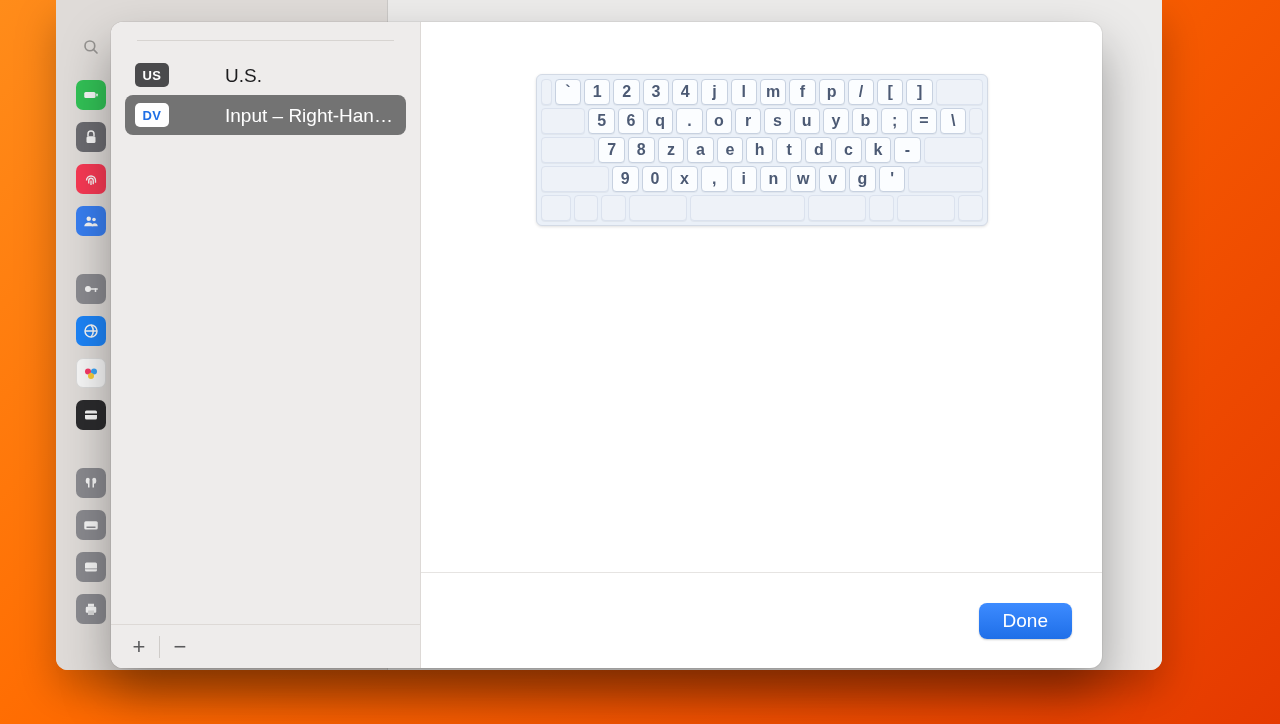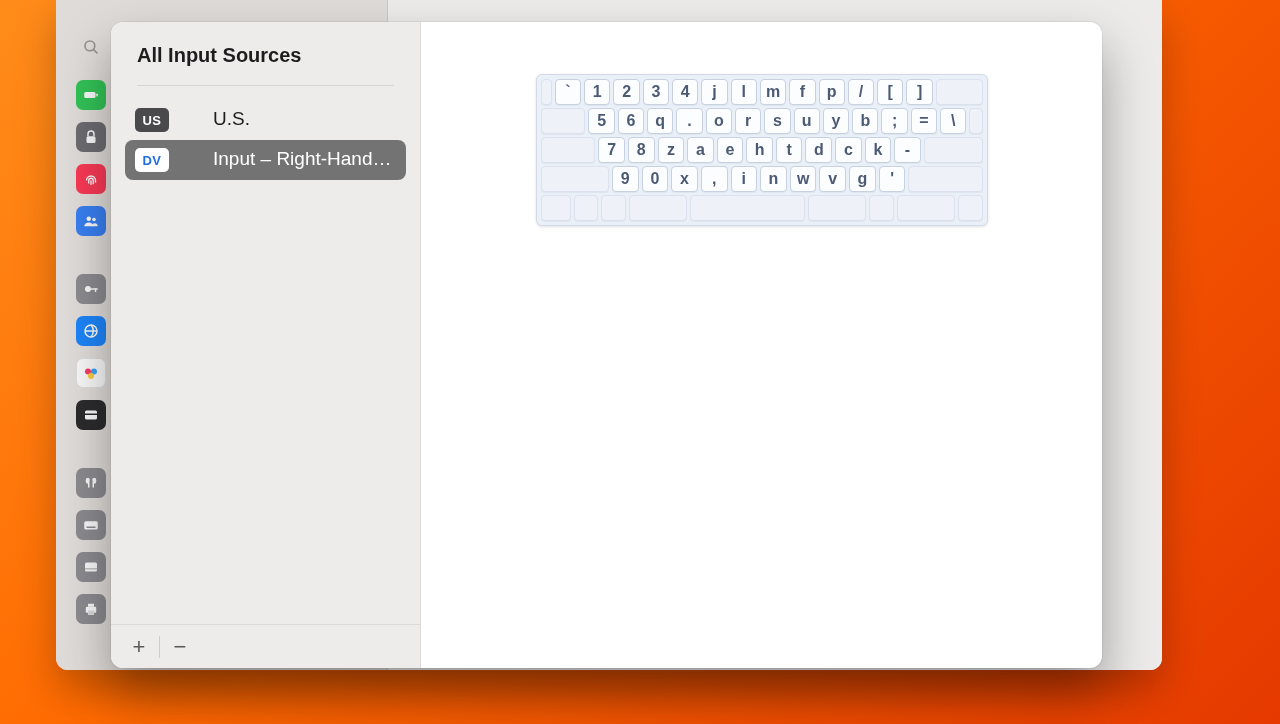--- a/index.html
+++ b/index.html
@@ -70,21 +70,21 @@
     font-size: 20px;
     font-weight: 600;
     color: #1d1d1f;
   }
   .side-divider {
     margin: 18px 26px 14px 26px;
     height:1px; background:#d7d4d1;
   }
   .src-list { padding: 0 14px; }
   .src-item {
-    display:flex; align-items:flex-start; 
+    display:flex; align-items:flex-end; gap:12px;
     padding: 8px 10px;
     border-radius: 8px;
     font-size: 19px;
     color:#1d1d1f;
     white-space: nowrap; overflow:hidden; text-overflow:ellipsis;
     cursor: default;
   }
   .src-item.selected {
     background: #737373;
     color: #fff;
@@ -262,21 +262,20 @@
             <rect x="8" y="14" width="8" height="6" fill="#e0e0e0"></rect>
           </svg>
         </div>
       </div>
   </div>
   <div class="bg-content"></div>
 </div>
 
 <div class="sheet">
   <div class="sheet-side">
-    <div class="sheet-title">All Input Sources</div>
     <div class="side-divider"></div>
     <div class="src-list" id="src-list">
         <div class="src-item">
           <div class="src-badge dark">US</div>
           <div class="src-label">U.S.</div>
         </div>
         <div class="src-item selected">
           <div class="src-badge blue">DV</div>
           <div class="src-label">Input – Right-Hand…</div>
         </div>
@@ -359,14 +358,17 @@
             <div class="key blank" style="width: 26px;"></div>
             <div class="key blank" style="width: 62px;"></div>
             <div class="key blank" style="width: 122px;"></div>
             <div class="key blank" style="width: 62px;"></div>
             <div class="key blank" style="width: 26px;"></div>
             <div class="key blank" style="width: 62px;"></div>
             <div class="key blank" style="width: 26px;"></div>
           </div>
         </div>
     </div>
+    <div class="sheet-footer">
+      <button class="done-btn">Done</button>
+    </div>
   </div>
 </div>
 
 </body></html>

